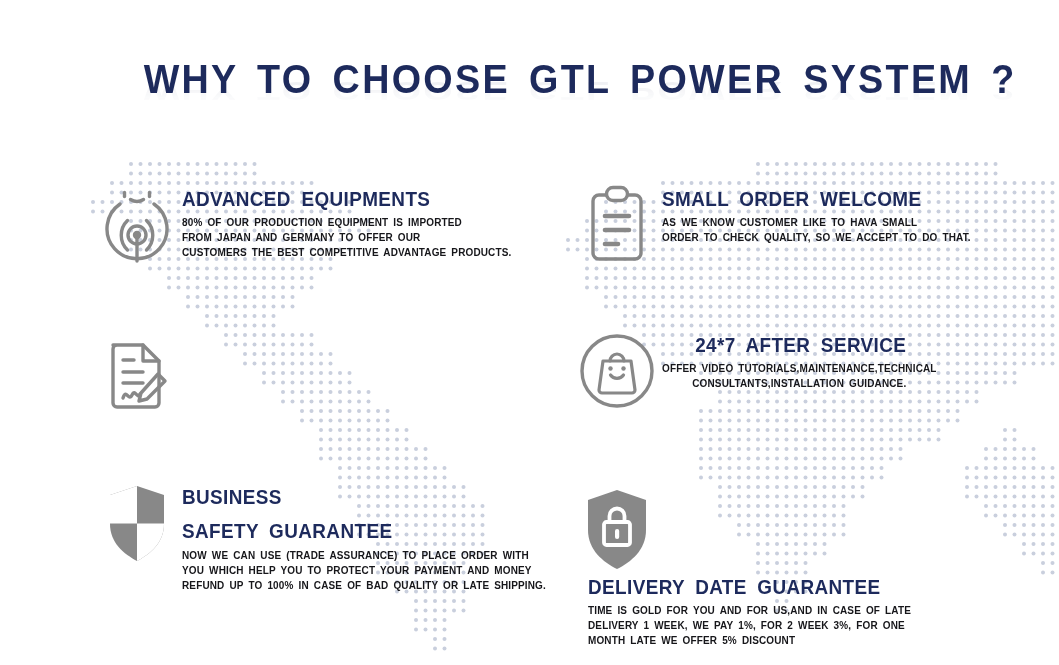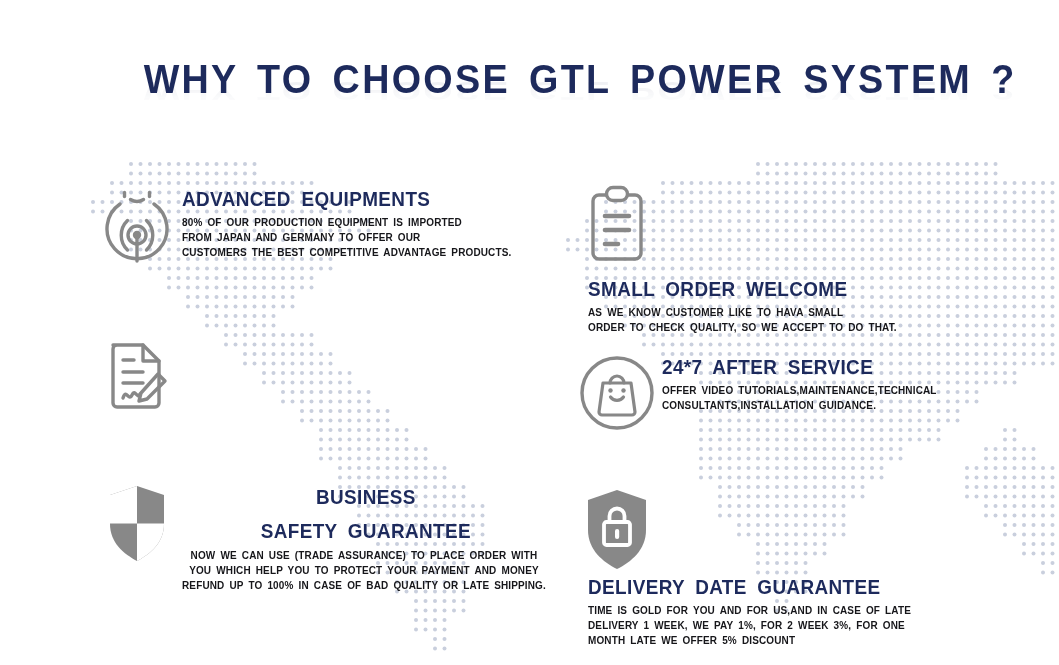--- a/index.html
+++ b/index.html
@@ -110,24 +110,24 @@
     margin: 0;
     transform: scaleX(0.96);
     transform-origin: left top;
     white-space: nowrap;
   }
   .feature-desc div { white-space: nowrap; }
 
   
   #feat-0 { left: 100px; top: 184px; }
   #feat-2 { left: 100px; top: 336px; }
-  #feat-4 { left: 100px; top: 482px; text-align: center; }
+  #feat-4 { left: 100px; top: 482px; }
   
-  #feat-1 { left: 580px; top: 184px; flex-direction: column; }
-  #feat-3 { left: 580px; top: 352px; }
+  #feat-1 { left: 580px; top: 184px; }
+  #feat-3 { left: 580px; top: 330px; text-align: center; }
   #feat-5 { left: 580px; top: 482px; flex-direction: column; }
 
   
   .two-line .feature-title { line-height: 1.62; }
 
   svg { display: block; overflow: visible; }
 </style>
 </head>
 <body>
 

